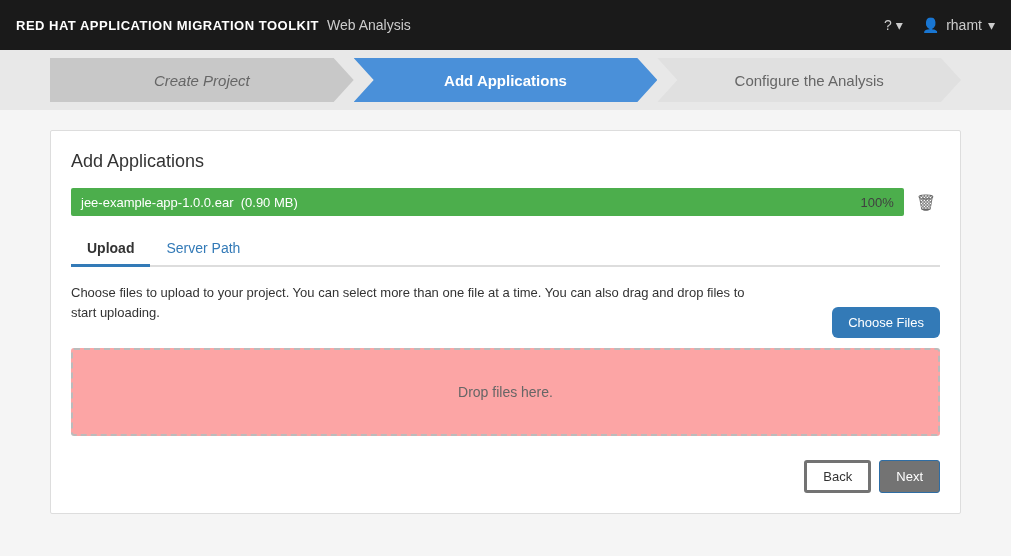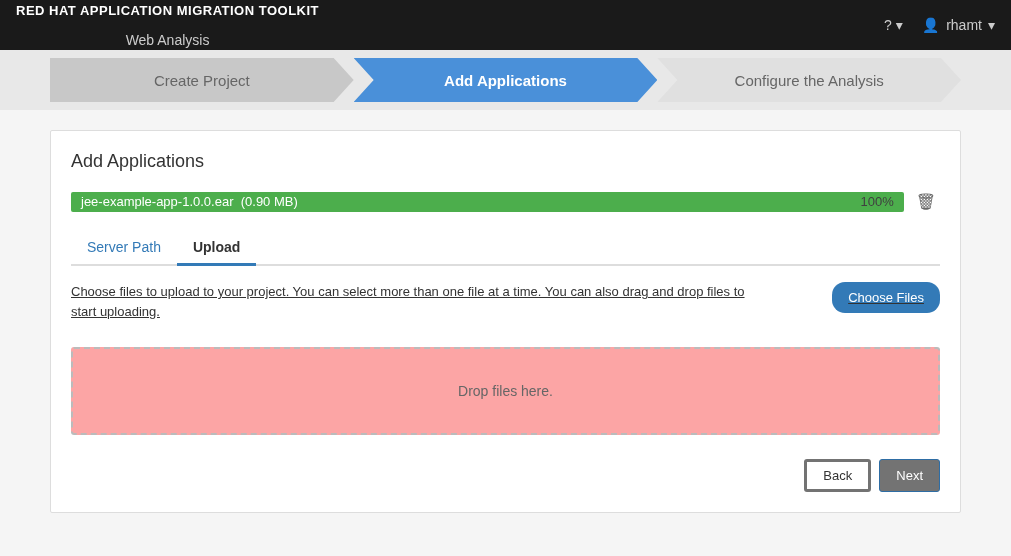--- a/index.html
+++ b/index.html
@@ -19,22 +19,21 @@
       color: #fff;
       height: 50px;
       display: flex;
       align-items: center;
       padding: 0 16px;
       justify-content: space-between;
     }
     .navbar-brand {
       display: flex;
       align-items: center;
-      gap: 14px;
-      flex-direction: column;
+      gap: 8px;
     }
     .navbar-brand-main {
       font-size: 13px;
       font-weight: bold;
       color: #fff;
       letter-spacing: 0.5px;
     }
     .navbar-brand-sub {
       font-size: 14px;
       color: #ccc;
@@ -87,20 +86,21 @@
       clip-path: polygon(0 0, calc(100% - 20px) 0, 100% 50%, calc(100% - 20px) 100%, 0 100%);
     }
     .wizard-step.active {
       background: #4a90d9;
       color: #fff;
       font-weight: 600;
     }
     .wizard-step.completed {
       background: #c8c8c8;
       color: #666;
+      font-style: italic;
     }
 
     
     .main-content {
       padding: 20px 50px;
       background: #f5f5f5;
     }
 
     
     .card {
@@ -120,21 +120,21 @@
     .progress-row {
       display: flex;
       align-items: center;
       gap: 8px;
       margin-bottom: 16px;
     }
     .progress-bar-container {
       flex: 1;
       background: #4cae4c;
       border-radius: 2px;
-      height: 20px;
+      height: 28px;
       display: flex;
       align-items: center;
       padding: 0 10px;
       position: relative;
     }
     .progress-bar-text {
       color: #fff;
       font-size: 13px;
       flex: 1;
     }
@@ -180,21 +180,21 @@
       color: #333;
       max-width: 680px;
       line-height: 1.5;
       margin-bottom: 16px;
     }
     .choose-files-btn {
       background: #337ab7;
       color: #fff;
       border: none;
       padding: 8px 16px;
-      border-radius: 13px;
+      border-radius: 6px;
       cursor: pointer;
       font-size: 13px;
       white-space: nowrap;
       margin-top: 0;
     }
 
     .drop-zone {
       border: 2px dashed #bbb;
       border-radius: 3px;
       background: #fca5a5;
@@ -233,23 +233,22 @@
       font-size: 13px;
     }
 
     
     .upload-section {
       position: relative;
     }
     .upload-top-row {
       display: flex;
       justify-content: space-between;
-      align-items: flex-start;
+      align-items: flex-end;
       margin-bottom: 10px;
-      text-decoration: underline;
     }
   </style>
 </head>
 <body>
 
 <nav class="navbar">
   <div class="navbar-brand">
     <span class="navbar-brand-main">RED HAT APPLICATION MIGRATION TOOLKIT</span>
     <span class="navbar-brand-sub">Web Analysis</span>
   </div>
@@ -288,25 +287,25 @@
           <span>jee-example-app-1.0.0.ear</span>&nbsp;&nbsp;<span>(0.90 MB)</span>
         </span>
         <span class="progress-bar-pct">100%</span>
       </div>
       <button class="delete-btn">
         <span>🗑</span>
       </button>
     </div>
 
     <div class="tabs">
+      <div class="tab active">
+        <span>Upload</span>
+      </div>
       <div class="tab">
         <span>Server Path</span>
-      </div>
-      <div class="tab active">
-        <span>Upload</span>
       </div>
     </div>
 
     <div class="upload-section">
       <div class="upload-top-row">
         <p class="upload-description">Choose files to upload to your project. You can select more than one file at a time. You can also drag and drop files to start uploading.</p>
         <button class="choose-files-btn">Choose Files</button>
       </div>
       <div class="drop-zone">
         <span>Drop files here.</span>

